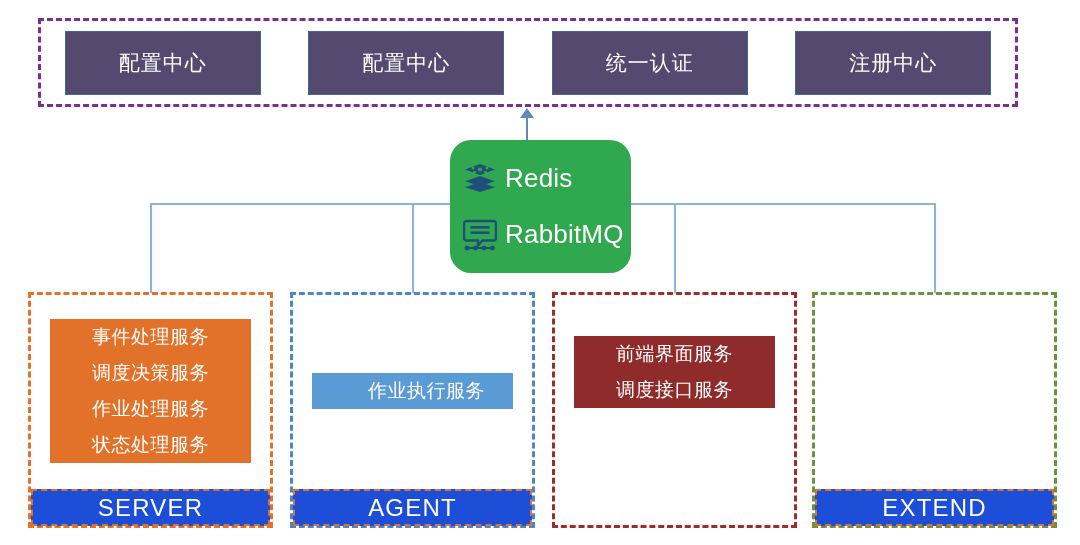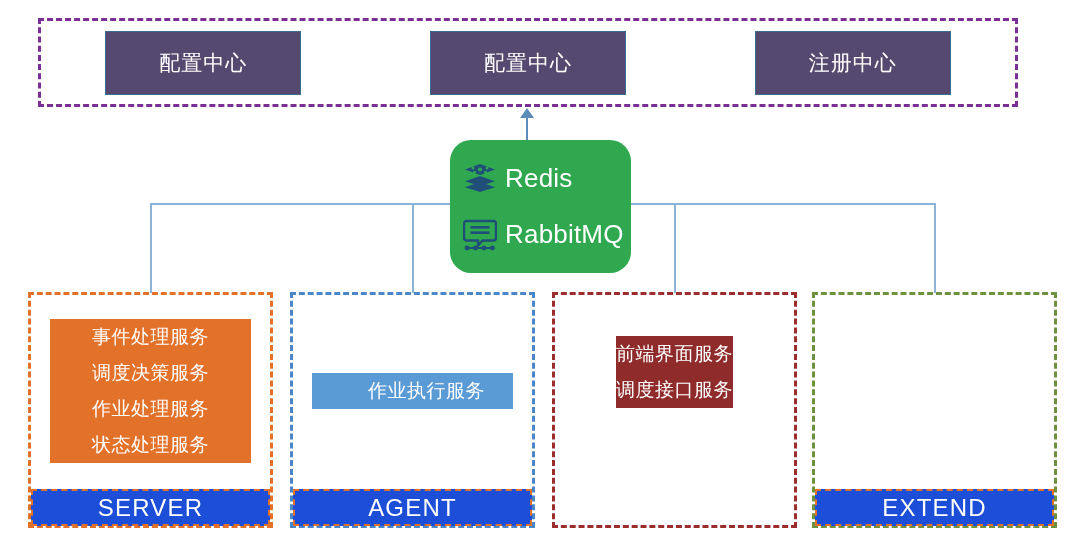--- a/index.html
+++ b/index.html
@@ -106,20 +106,23 @@
 <body>
 
 <div id="canvas">
 
   <div class="platform-zone">
     <div class="platform-card">
       <span>配置中心</span>
     </div>
     <div class="platform-card">
       <span>配置中心</span>
+    </div>
+    <div class="platform-card">
+      <span>统一认证</span>
     </div>
     <div class="platform-card">
       <span>注册中心</span>
     </div>
   </div>
 
   <div class="arrow-up-head"></div>
   <div class="arrow-up-stem"></div>
 
   <div class="wire wire-h" style="left:150px; top:203px; width:302px;"></div>
@@ -201,21 +204,21 @@
         <span>作业执行服务</span>
       </div>
     </div>
     <div class="module-footer">
       <span>AGENT</span>
     </div>
   </div>
 
   <div class="module-col" id="col-web">
     <div class="module-frame"></div>
-    <div class="module-body" style="padding-bottom:38px;align-items:center;">
+    <div class="module-body" style="padding-bottom:38px;">
       <div class="svc">
         <span>前端界面服务</span>
       </div>
       <div class="svc">
         <span>调度接口服务</span>
       </div>
     </div>
   </div>
 
   <div class="module-col" id="col-extend">

